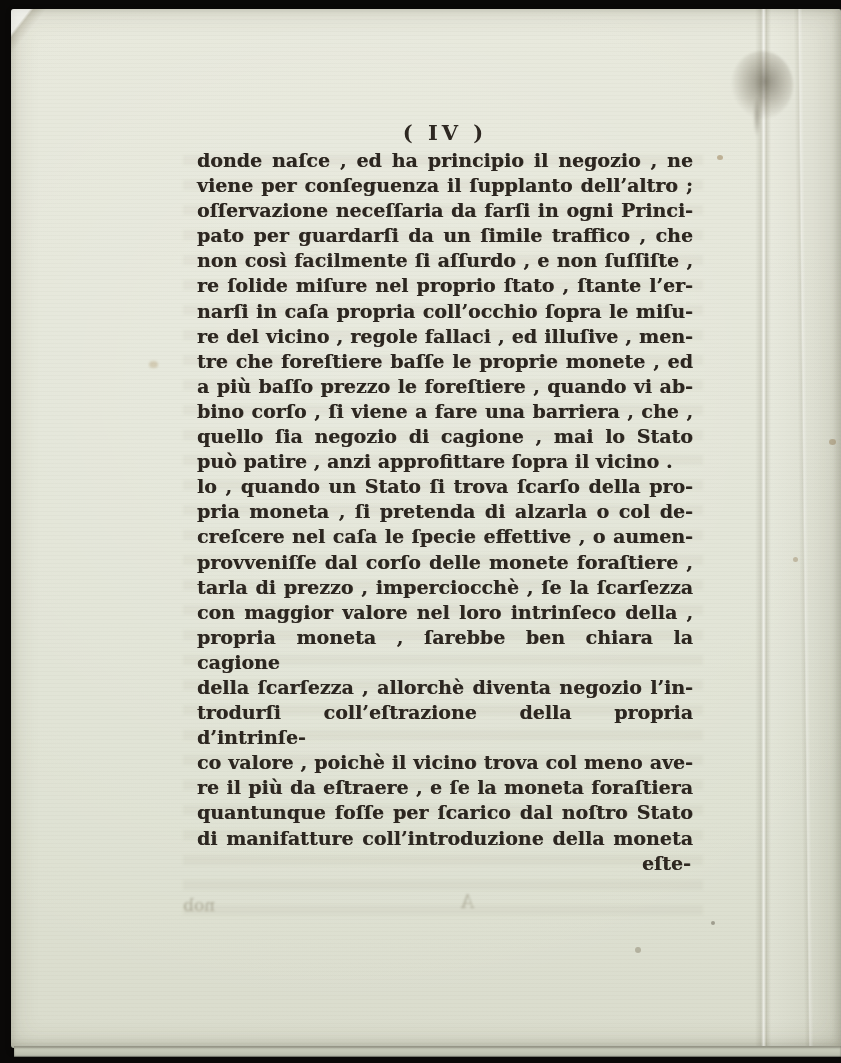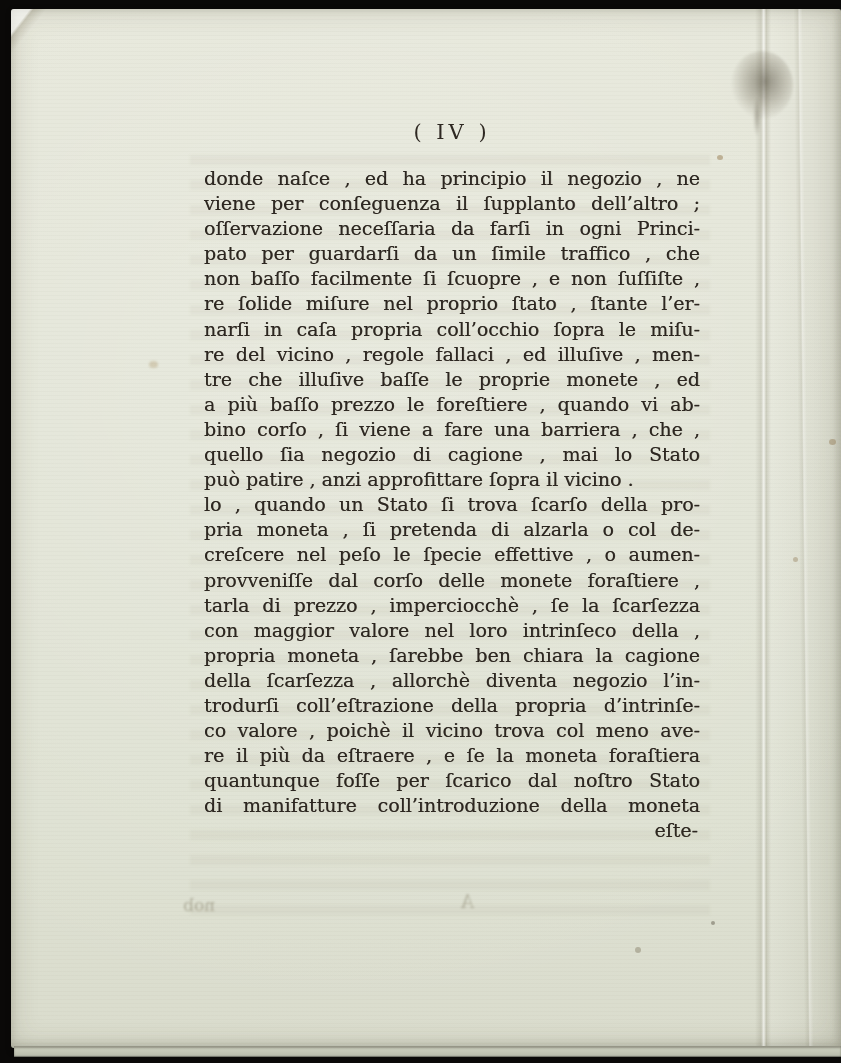--- a/index.html
+++ b/index.html
@@ -81,40 +81,41 @@
 
   
   .under-sheet {
     position: absolute; left: 14px; right: 0; bottom: 6px; height: 11px;
     background: linear-gradient(180deg, #cdd0bf, #c3c6b5 55%, #b5b8a8);
     box-shadow: inset 0 2px 2px rgba(40,35,25,0.35), inset 0 -1px 1px rgba(0,0,0,0.4);
   }
 
   
   .textblock {
-    position: absolute; left: 204px; top: 120px; width: 496px;
+    position: absolute; left: 197px; top: 120px; width: 496px;
     color: #2c2620;
+    font-weight: bold;
   }
   
   .textblock::before {
     content: ""; position: absolute; left: -14px; right: -10px; top: 20px; height: 790px;
     background: repeating-linear-gradient(0deg,
       rgba(0,0,0,0) 0 15px, rgba(100,92,62,0.045) 15px 25px);
     filter: blur(1.5px);
     pointer-events: none;
   }
   .page-header {
     position: relative;
     text-align: center;
     font-size: 21px;
     letter-spacing: 4px;
     height: 28px;
     color: #2e2822;
   }
-  .lines { position: relative; margin-top: 18px; }
+  .lines { position: relative; margin-top: 0; }
   .line {
     font-size: 19px;
     line-height: 25.1px;
     text-align: justify;
     text-align-last: justify;
     white-space: normal;
     text-shadow: 0.35px 0 0.3px rgba(44,38,30,0.55);
   }
   .line.par-end { text-align-last: left; }
   .line.indent { text-indent: 40px; }
@@ -161,32 +162,32 @@
     <div class="ghost ghost-a">A</div>
   </div>
 
   <div class="textblock">
     <div class="page-header">( IV )</div>
     <div class="lines">
         <div class="line">donde naſce , ed ha principio il negozio , ne</div>
         <div class="line">viene per conſeguenza il ſupplanto dell’altro ;</div>
         <div class="line">oſſervazione neceſſaria da farſi in ogni Princi-</div>
         <div class="line">pato per guardarſi da un ſimile traffico , che</div>
-        <div class="line">non baſſo facilmente ſi ſcuopre , e non ſuſſiſte ,</div>
+        <div class="line">non così facilmente ſi aſſurdo , e non ſuſſiſte ,</div>
         <div class="line">re ſolide miſure nel proprio ſtato , ſtante l’er-</div>
         <div class="line">narſi in caſa propria coll’occhio ſopra le miſu-</div>
         <div class="line">re del vicino , regole fallaci , ed illuſive , men-</div>
-        <div class="line">tre che illuſive baſſe le proprie monete , ed</div>
+        <div class="line">tre che foreſtiere baſſe le proprie monete , ed</div>
         <div class="line">a più baſſo prezzo le foreſtiere , quando vi ab-</div>
         <div class="line">bino corſo , ſi viene a fare una barriera , che ,</div>
         <div class="line">quello ſia negozio di cagione , mai lo Stato</div>
         <div class="line par-end">può patire , anzi approfittare ſopra il vicino .</div>
         <div class="line">lo , quando un Stato ſi trova ſcarſo della pro-</div>
         <div class="line">pria moneta , ſi pretenda di alzarla o col de-</div>
-        <div class="line">creſcere nel peſo le ſpecie effettive , o aumen-</div>
+        <div class="line">creſcere nel caſa le ſpecie effettive , o aumen-</div>
         <div class="line">provveniſſe dal corſo delle monete foraſtiere ,</div>
         <div class="line">tarla di prezzo , imperciocchè , ſe la ſcarſezza</div>
         <div class="line">con maggior valore nel loro intrinſeco della ,</div>
         <div class="line">propria moneta , ſarebbe ben chiara la cagione</div>
         <div class="line">della ſcarſezza , allorchè diventa negozio l’in-</div>
         <div class="line">trodurſi coll’eſtrazione della propria d’intrinſe-</div>
         <div class="line">co valore , poichè il vicino trova col meno ave-</div>
         <div class="line">re il più da eſtraere , e ſe la moneta foraſtiera</div>
         <div class="line">quantunque foſſe per ſcarico dal noſtro Stato</div>
         <div class="line">di manifatture coll’introduzione della moneta</div>

